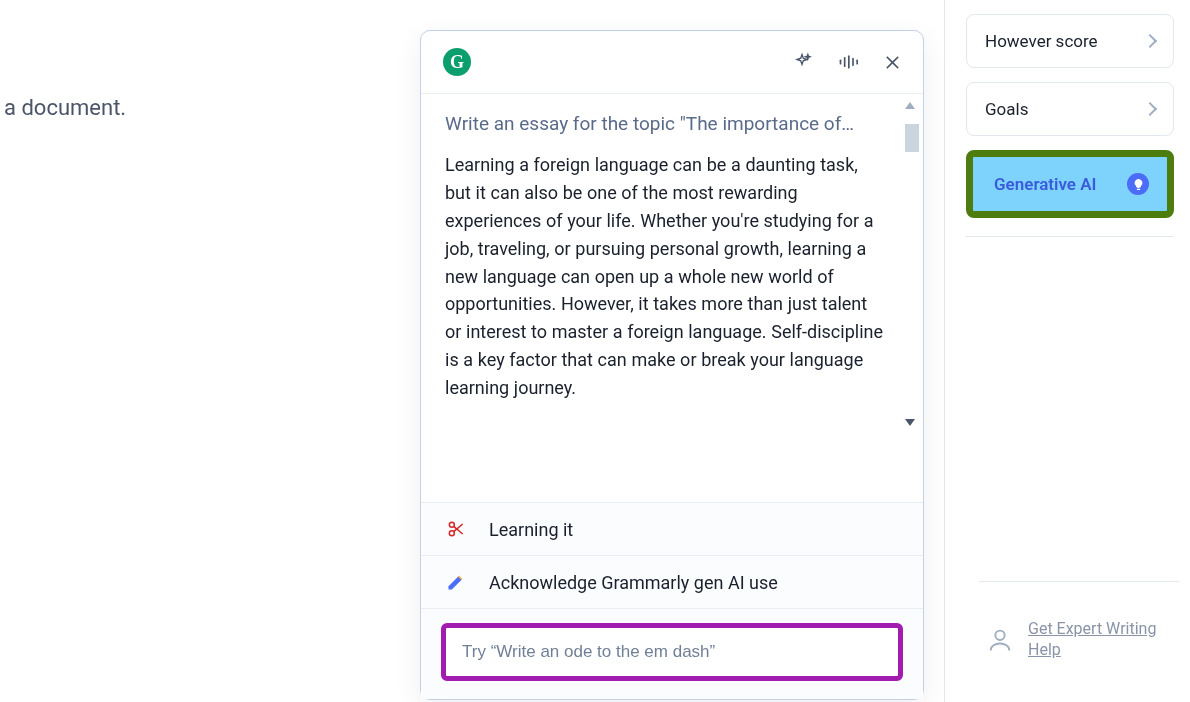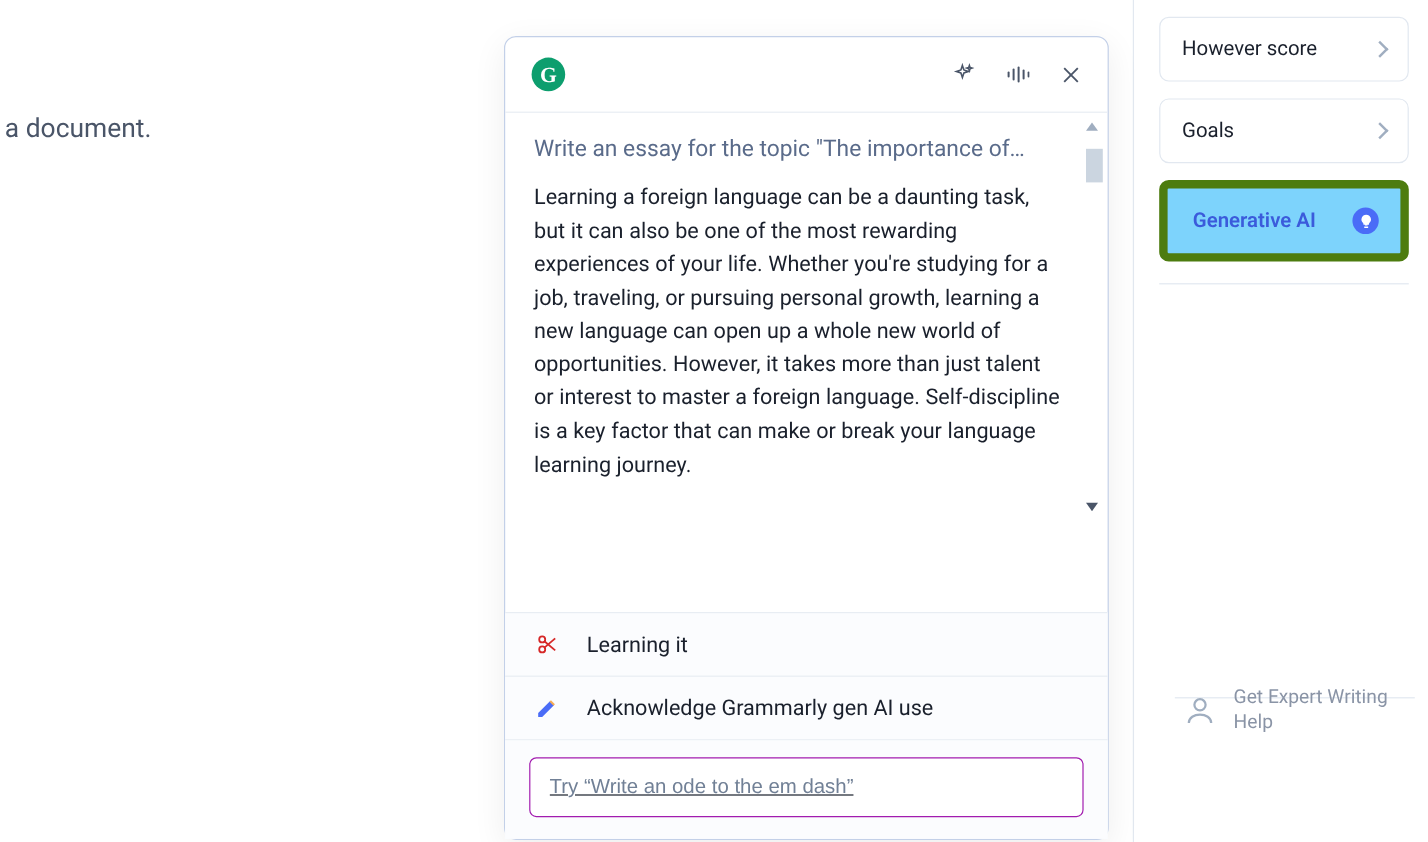--- a/index.html
+++ b/index.html
@@ -81,27 +81,28 @@
     .right-lower-divider {
       position: absolute;
       left: 979px;
       top: 581px;
       width: 200px;
       border-top: 1px solid #e2e8f0;
     }
     .expert-help {
       position: absolute;
       left: 986px;
-      top: 571px;
+      top: 619px;
       display: flex;
       align-items: center;
       gap: 14px;
       color: #8a94a6;
       font-size: 16px;
       line-height: 1.3;
+      text-decoration: underline;
     }
     .expert-icon {
       width: 28px;
       height: 28px;
       display: flex;
       align-items: center;
       justify-content: center;
     }
     
     .popup {
@@ -234,27 +235,26 @@
       display: flex;
       align-items: center;
       justify-content: center;
     }
     .popup-input-wrap {
       padding: 14px 20px 18px 20px;
       background: #fbfcfe;
     }
     .popup-input {
       width: 100%;
-      border: 1px solid #a21caf;
+      border: 5px solid #a21caf;
       border-radius: 6px;
       padding: 14px 16px;
       font-size: 17px;
       color: #1a202c;
       background: #fff;
-      text-decoration: underline;
     }
     .popup-input::placeholder {
       color: #718096;
     }
   </style>
 </head>
 <body>
 
 <div class="doc-text">a document.</div>
 

